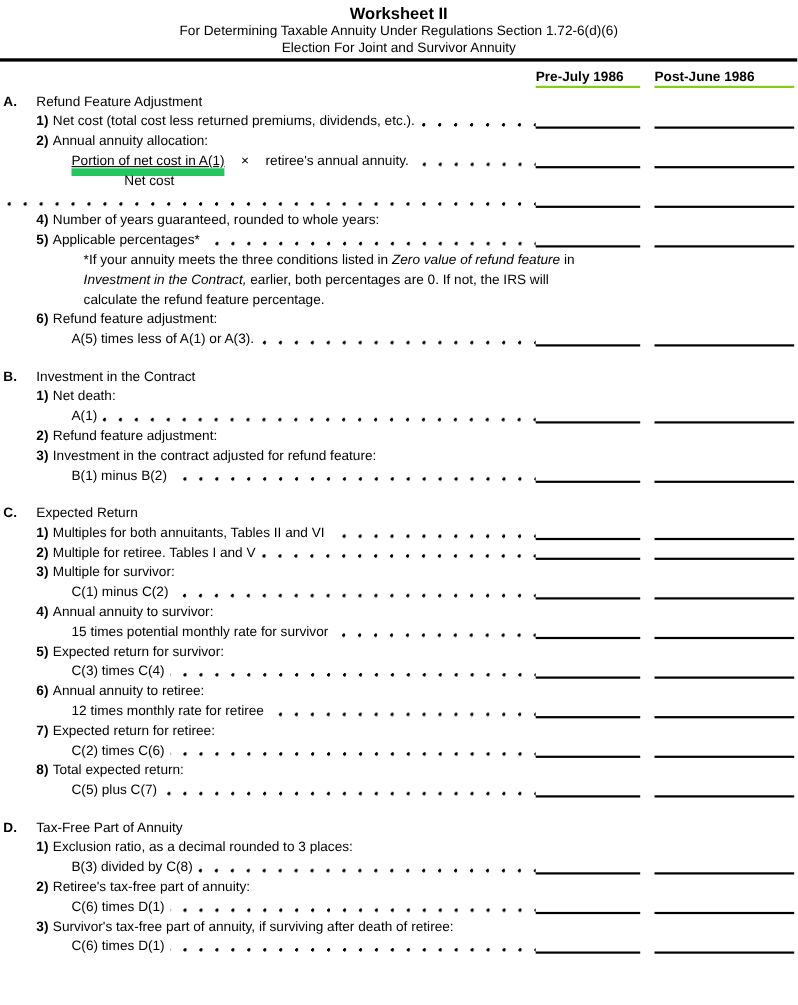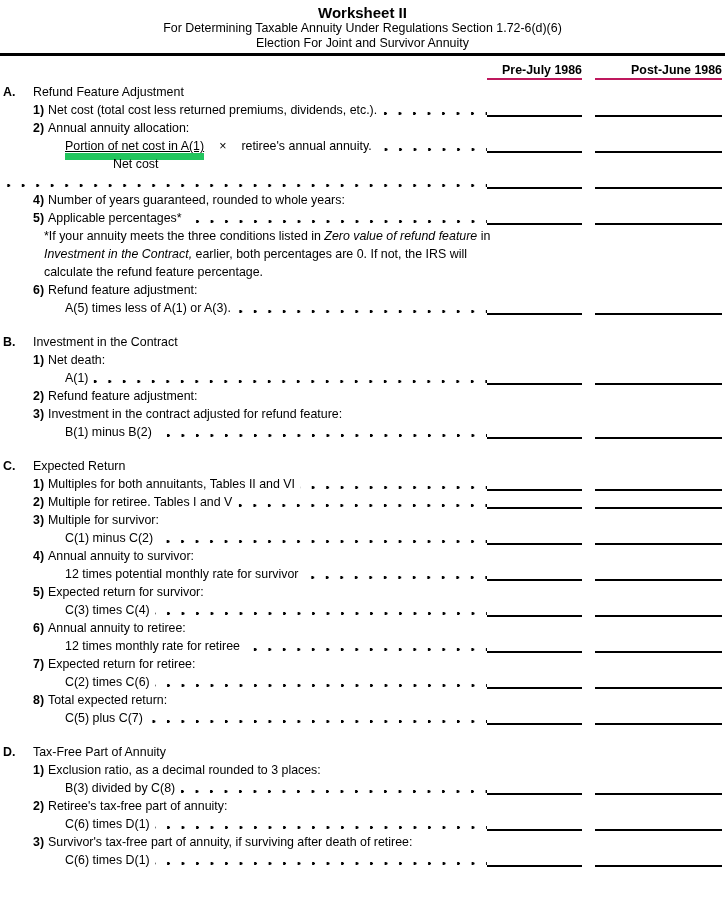--- a/index.html
+++ b/index.html
@@ -7,40 +7,40 @@
   body {
     width:725px; height:914px; position:relative; overflow:hidden;
     color:#000; font-family:"Liberation Sans", sans-serif; font-size:12.4px;
   }
   .title { text-align:center; font-weight:bold; font-size:15px; line-height:17px; padding-top:4px; }
   .subtitle { text-align:center; font-size:12.4px; line-height:15px; }
   .rule { height:3px; background:#000; margin-top:2px; }
   
   .colhead-row { display:flex; margin-top:7px; height:17px; }
   .colhead-spacer { flex:1; }
-  .colhead { font-weight:bold; text-align:right; border-bottom:2px solid #be185d; white-space:nowrap; line-height:15px; }
+  .colhead { font-weight:bold; text-align:left; border-bottom:2px solid #84cc16; white-space:nowrap; line-height:15px; }
   .ch1 { width:95px; margin-right:13px; }
   .ch2 { width:127px; margin-right:3px; }
   
   #sections { margin-top:3px; }
   .section { }
   .section + .section { margin-top:16px; }
   .row { height:18px; line-height:18px; white-space:nowrap; }
   .entry { display:flex; align-items:stretch; }
   .left { white-space:nowrap; }
   .sec-letter { display:inline-block; padding-left:3px; width:33px; font-weight:bold; }
   .sec-title { }
   .item-left { padding-left:33px; }
   .num { display:inline-block; width:15px; font-weight:bold; }
   .sub-left { padding-left:65px; }
   .frac-left { padding-left:65px; }
   .frac-num { border-bottom:7px solid #22c55e;text-decoration:underline; }
   .times { margin:0 15px; }
   .denom { padding-left:113px; }
-  .note { padding-left:44px; }
+  .note { padding-left:44px;margin-left:32px; }
   .it { font-style:italic; }
   
   .dots {
     flex:1; min-width:0; height:18px; margin-left:5px;
     background-image: radial-gradient(circle at 7px 12.5px, #000 1.35px, transparent 1.7px);
     background-size:14.5px 18px; background-repeat:repeat-x;
     background-position: right 7px top 0;
   }
   .wline { height:16px; border-bottom:2px solid #000; }
   .w1 { width:95px; margin-right:13px; }
@@ -150,21 +150,21 @@
       <div class="row entry">
         <div class="left sub-left"><span>C(1) minus C(2)</span></div>
         <div class="dots"></div>
         <div class="wline w1"></div>
         <div class="wline w2"></div>
       </div>
       <div class="row">
         <div class="left item-left"><span class="num">4)</span><span>Annual annuity to survivor:</span></div>
       </div>
       <div class="row entry">
-        <div class="left sub-left"><span>12 times potential monthly rate for survivor</span></div>
+        <div class="left sub-left"><span>15 times potential monthly rate for survivor</span></div>
         <div class="dots"></div>
         <div class="wline w1"></div>
         <div class="wline w2"></div>
       </div>
       <div class="row">
         <div class="left item-left"><span class="num">5)</span><span>Expected return for survivor:</span></div>
       </div>
       <div class="row entry">
         <div class="left sub-left"><span>C(3) times C(4)</span></div>
         <div class="dots"></div>

